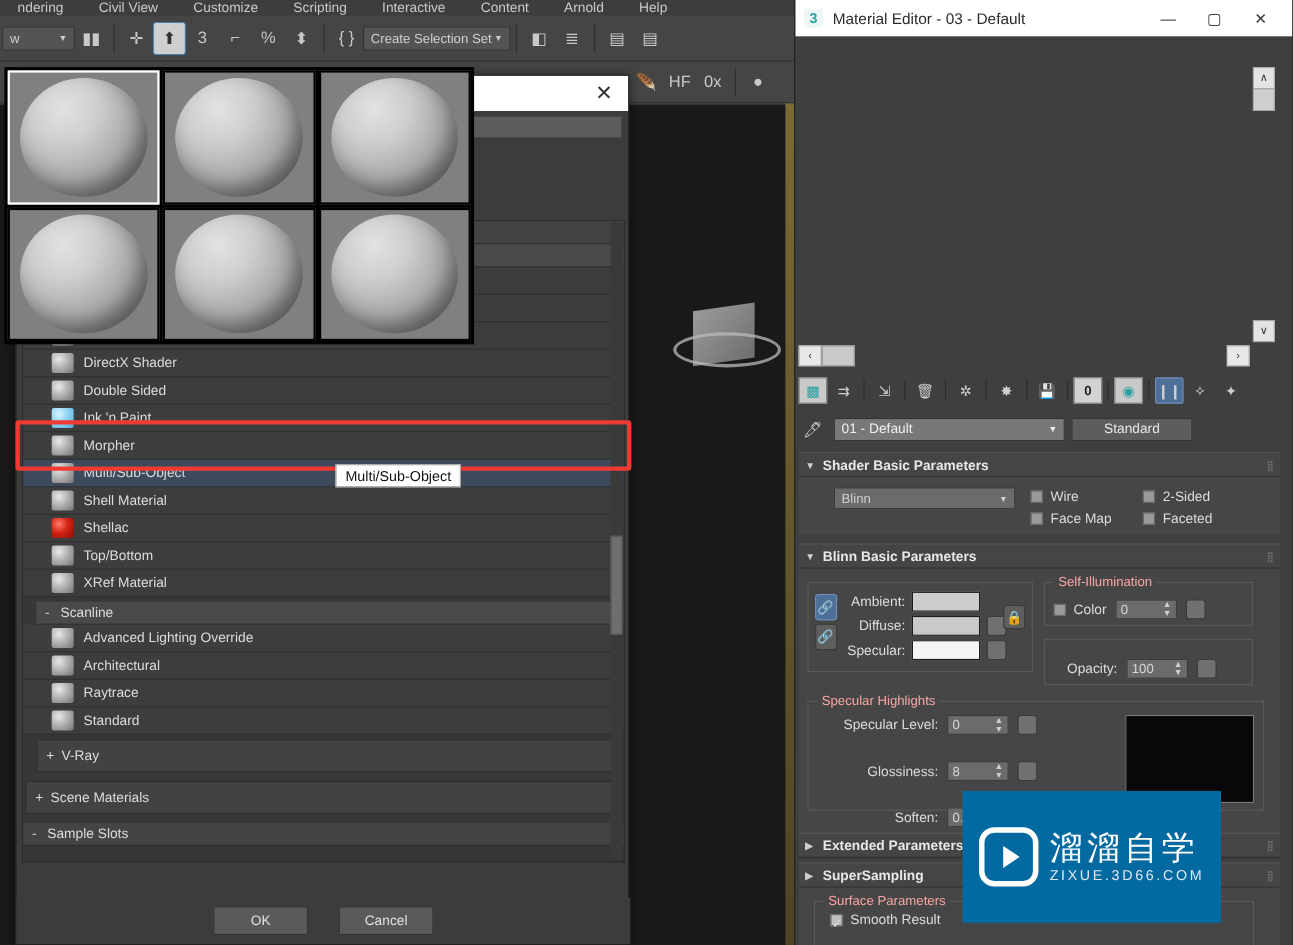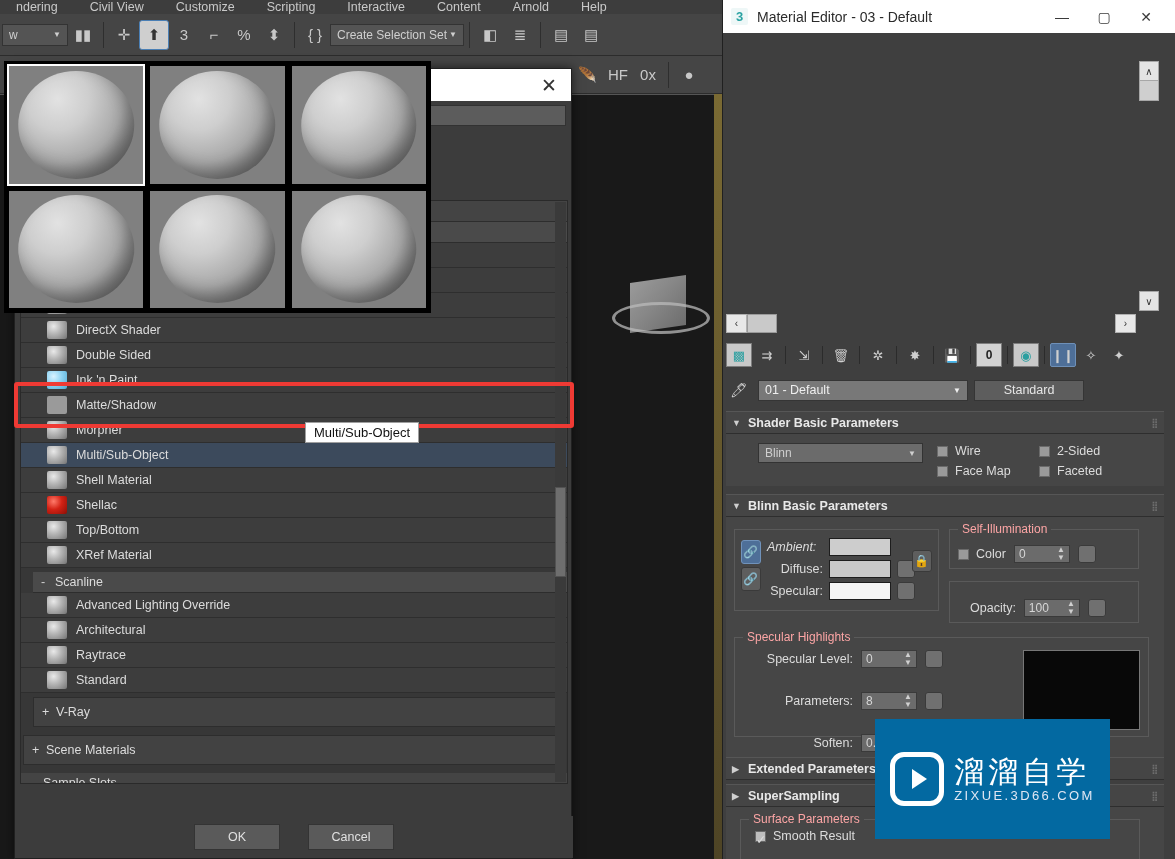--- a/index.html
+++ b/index.html
@@ -300,24 +300,20 @@
       </div>
     <div class="mrow">
         <span class="swatch"></span>
         <span>Double Sided</span>
       </div>
     <div class="mrow">
         <span class="swatch blue"></span>
         <span>Ink 'n Paint</span>
       </div>
     <div class="mrow">
-        <span class="swatch flat"></span>
-        <span>Matte/Shadow</span>
-      </div>
-    <div class="mrow">
         <span class="swatch"></span>
         <span>Morpher</span>
       </div>
     <div class="mrow selected">
         <span class="swatch"></span>
         <span>Multi/Sub-Object</span>
       </div>
     <div class="mrow">
         <span class="swatch"></span>
         <span>Shell Material</span>
@@ -509,21 +505,21 @@
   <div class="panel" style="height:243px;padding:12px 8px 0 8px;">
     <div style="display:flex;gap:10px;">
 
       <div class="fieldset" style="width:205px;height:82px;padding:8px 6px 0 6px;display:flex;gap:6px;">
         <div style="display:flex;flex-direction:column;gap:3px;padding-top:2px;">
           <div class="linkbtn on">🔗</div>
           <div class="linkbtn off">🔗</div>
         </div>
         <div style="display:flex;flex-direction:column;gap:4px;">
           <div style="display:flex;align-items:center;gap:6px;">
-            <span class="lbl" style="width:56px;text-align:left;font-style:italic;">Ambient:</span>
+            <span class="lbl" style="width:56px;text-align:right;">Ambient:</span>
             <span class="colorswatch" style="background:#cdcdcd"></span>
           </div>
           <div style="display:flex;align-items:center;gap:6px;">
             <span class="lbl" style="width:56px;text-align:right;">Diffuse:</span>
             <span class="colorswatch" style="background:#c9c9c9"></span>
             <span class="mapbtn"></span>
           </div>
           <div style="display:flex;align-items:center;gap:6px;">
             <span class="lbl" style="width:56px;text-align:right;">Specular:</span>
             <span class="colorswatch" style="background:#f5f5f5"></span>
@@ -564,21 +560,21 @@
       <div style="display:flex;flex-direction:column;gap:24px;width:270px;">
         <div style="display:flex;align-items:center;gap:8px;">
           <span class="lbl" style="width:110px;text-align:right;">Specular Level:</span>
           <span class="spin">
               <span>0</span>
               <span class="sp">▲<br>▼</span>
             </span>
           <span class="mapbtn"></span>
         </div>
         <div style="display:flex;align-items:center;gap:8px;">
-          <span class="lbl" style="width:110px;text-align:right;">Parameters:</span>
+          <span class="lbl" style="width:110px;text-align:right;">Glossiness:</span>
           <span class="spin">
               <span>8</span>
               <span class="sp">▲<br>▼</span>
             </span>
           <span class="mapbtn"></span>
         </div>
         <div style="display:flex;align-items:center;gap:8px;">
           <span class="lbl" style="width:110px;text-align:right;">Soften:</span>
           <span class="spin">
               <span>0.1</span>

